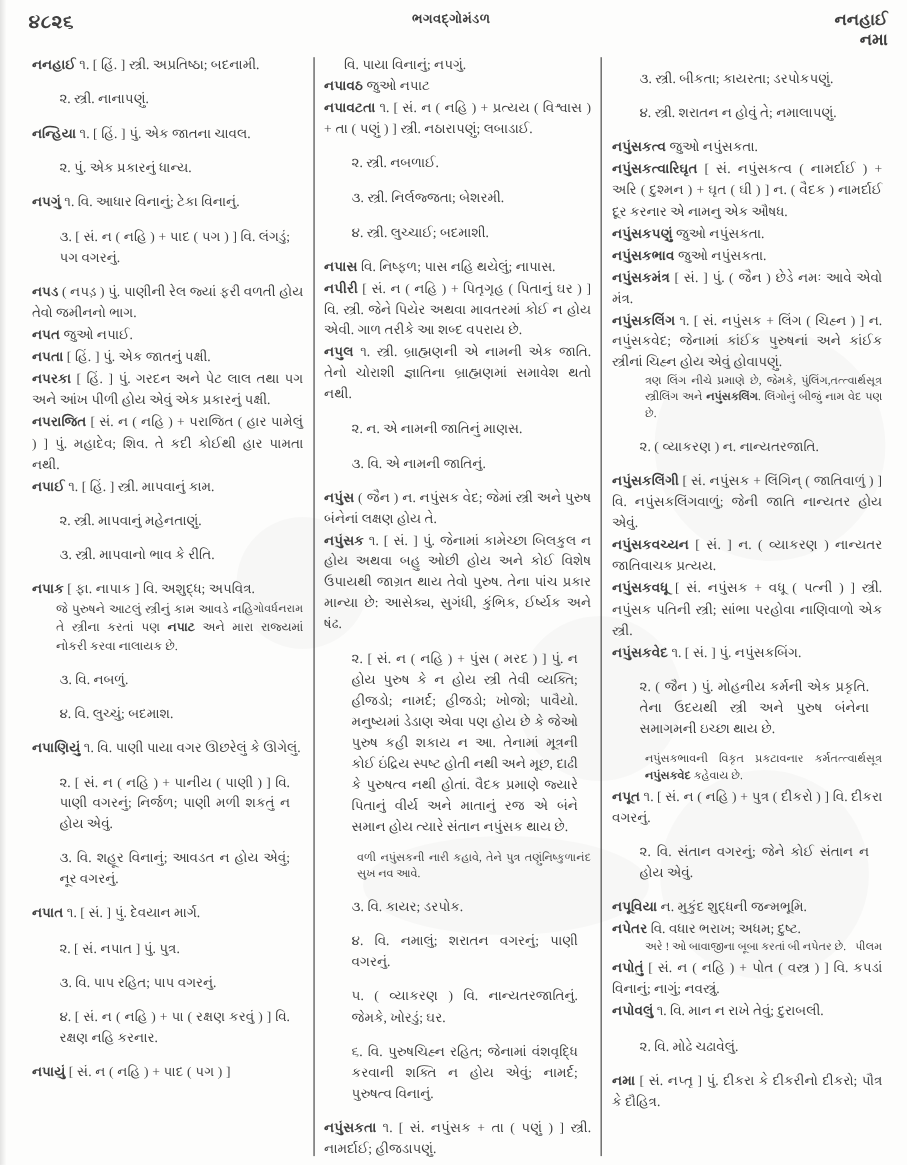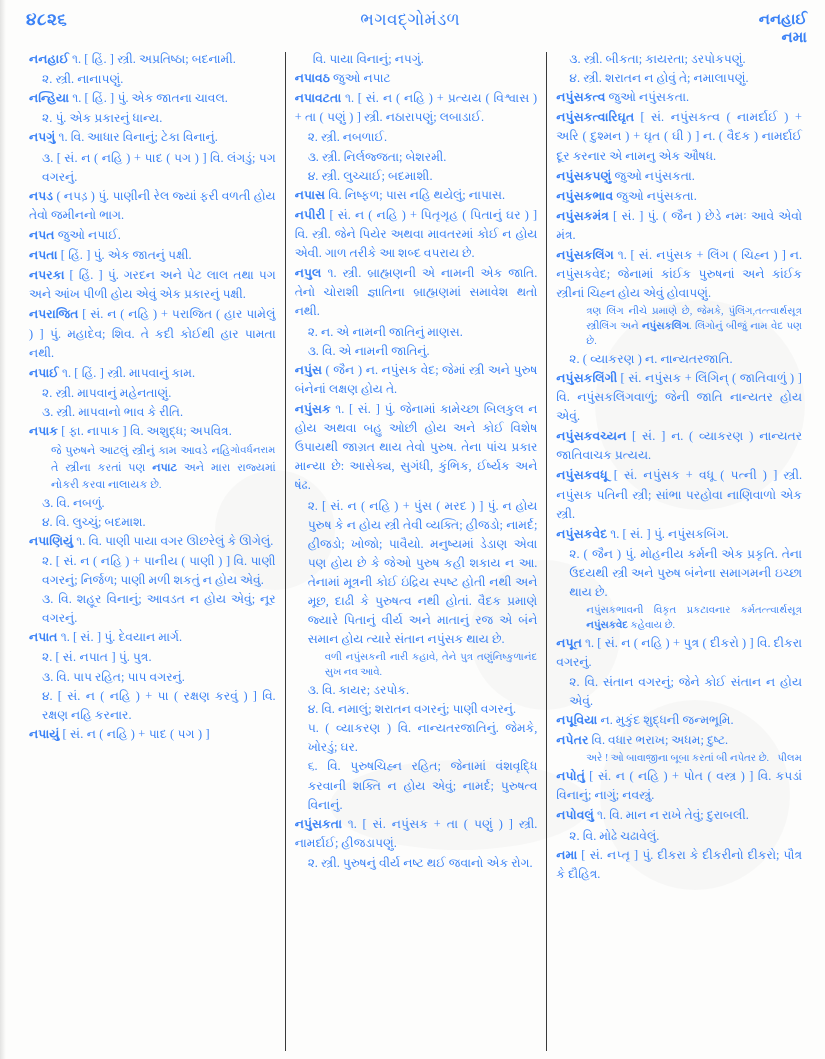--- a/index.html
+++ b/index.html
@@ -7,21 +7,21 @@
     padding: 0;
     background: #ffffff;
   }
   .page {
     position: relative;
     width: 825px;
     height: 1059px;
     background: #fdfdfc;
     overflow: hidden;
     font-family: "Liberation Serif", "DejaVu Serif", serif;
-    color: #3b82f6;
+    color: #404040;
   }
 
   
   .scan-artifacts {
     position: absolute;
     inset: 0;
     pointer-events: none;
     z-index: 0;
   }
   .ring {
@@ -54,22 +54,22 @@
     justify-content: space-between;
   }
   .folio {
     font-family: "Liberation Sans", sans-serif;
     font-weight: 700;
     font-size: 17px;
     letter-spacing: 0.5px;
   }
   .book-title {
     font-family: "Liberation Sans", sans-serif;
-    font-weight: 400;
-    font-size: 17px;
+    font-weight: 700;
+    font-size: 12px;
     letter-spacing: 0.3px;
     margin-left: 32px;
   }
   .running-head {
     text-align: right;
     font-family: "Liberation Sans", sans-serif;
     font-weight: 700;
     font-size: 15px;
     line-height: 1.18;
     min-width: 86px;
@@ -109,21 +109,21 @@
     margin: 0 0 1px 0;
     text-indent: 0;
     padding-left: 0;
   }
   .entry .hw {
     font-family: "Liberation Sans", sans-serif;
     font-weight: 700;
     letter-spacing: 0.1px;
   }
   .sense {
-    margin: 0;
+    margin: 12px;
     padding-left: 13px;
     text-indent: 0;
   }
   .cont {
     margin: 0;
     padding-left: 18px;
   }
   .etym { letter-spacing: 0.15px; }
   .bold { font-family: "Liberation Sans", sans-serif; font-weight: 700; }
 

